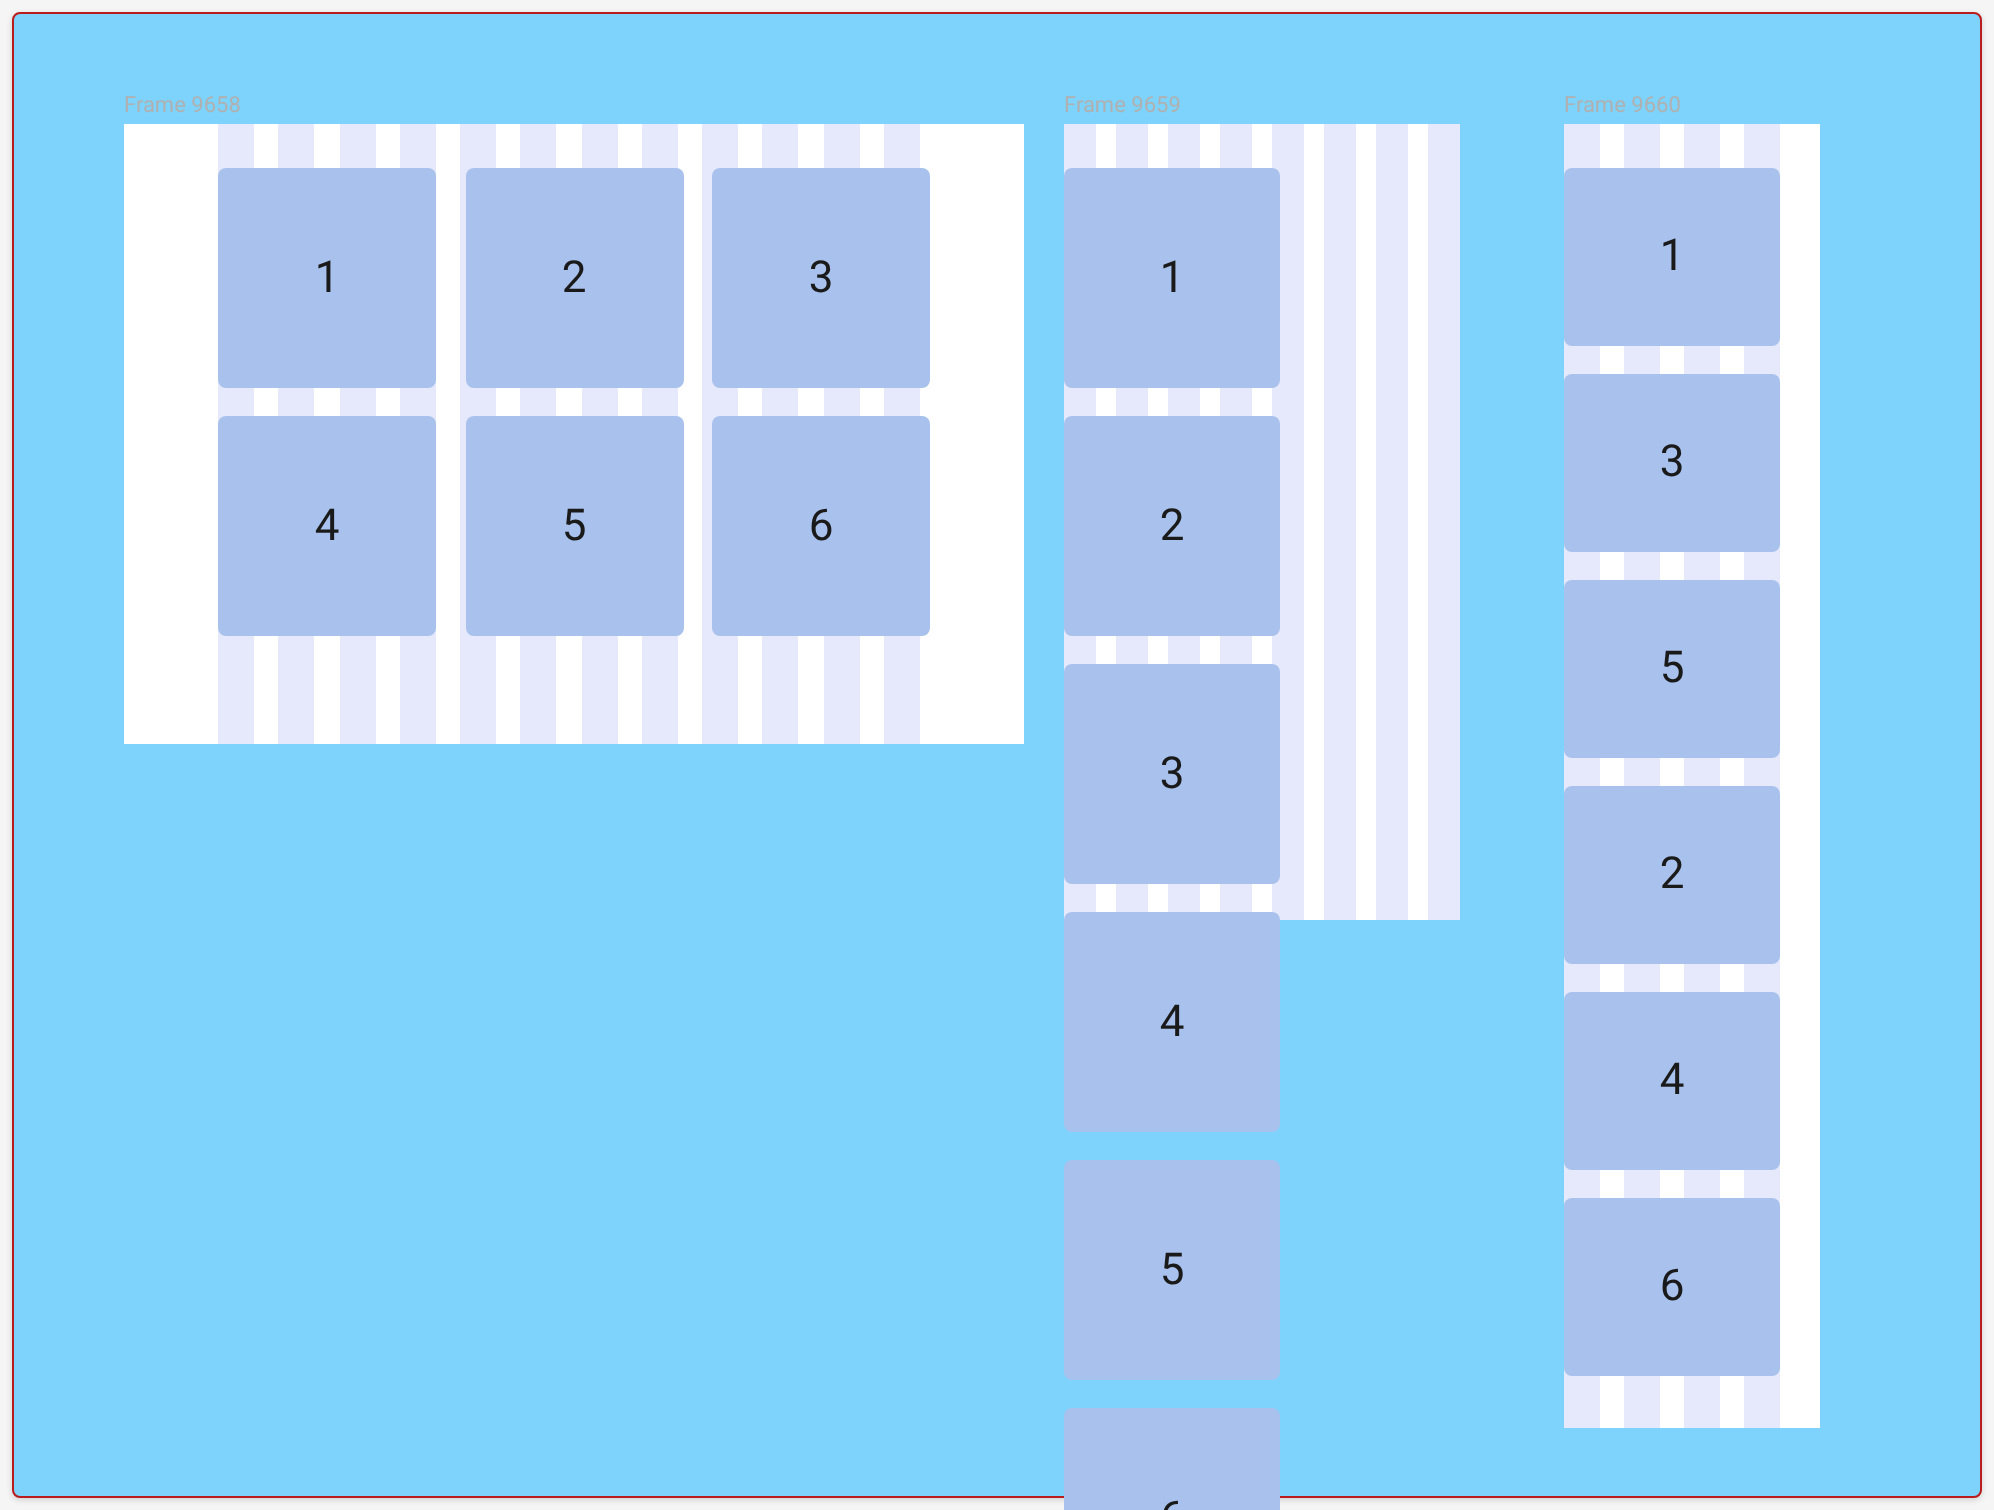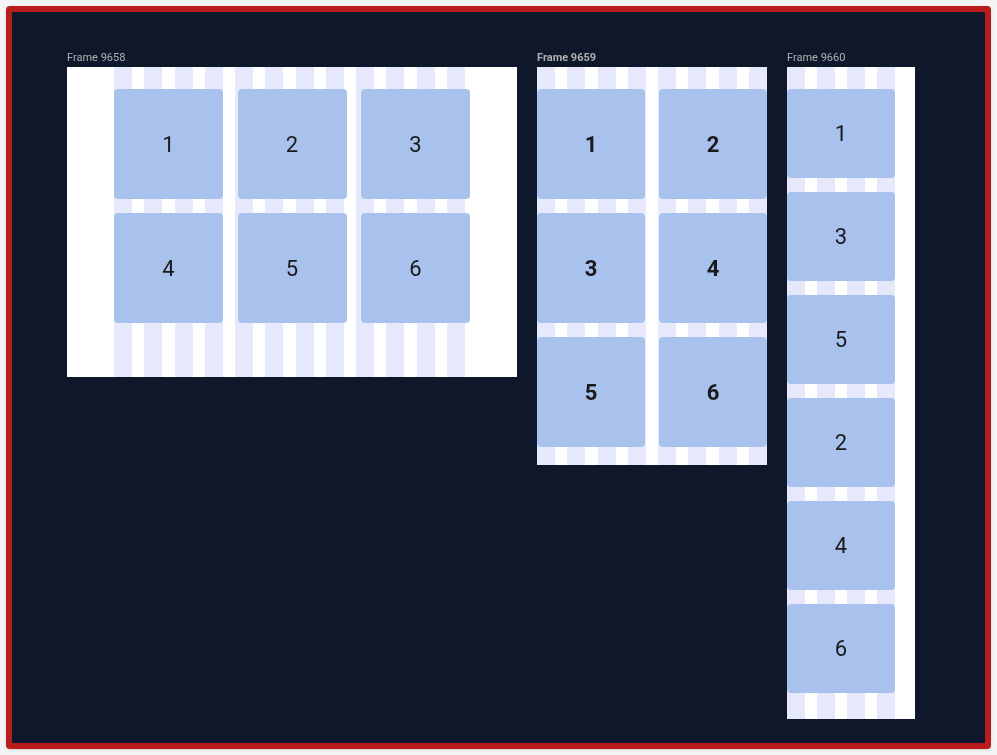--- a/index.html
+++ b/index.html
@@ -7,23 +7,23 @@
       font-family: -apple-system, BlinkMacSystemFont, "Segoe UI", Roboto, sans-serif;
       background: #f5f5f5;
       width: 997px;
       height: 755px;
       overflow: hidden;
       position: relative;
     }
     .canvas {
       position: absolute;
       inset: 6px;
-      border: 6px solid #b91c1c;
+      border: 1px solid #b91c1c;
       border-radius: 4px;
-      background: #0f172a;
+      background: #7dd3fc;
       box-shadow: 0 1px 3px rgba(0,0,0,0.15);
     }
     .frame {
       position: absolute;
       background: #ffffff;
     }
     .frame-label {
       position: absolute;
       top: -16px;
       left: 0;
@@ -61,21 +61,21 @@
     
     .frame1 { top: 55px; left: 55px; width: 450px; height: 310px; }
     .frame1 .grid-overlay { left: 47px; right: 47px; }
     .frame1 .grid-overlay .col { width: 18px; }
     .frame1 .grid-overlay .gut { width: 12.25px; }
     .frame1 .cards { top: 22px; left: 47px; right: 47px; }
     .frame1 .card { width: 109px; height: 110px; margin-right: 14.5px; margin-bottom: 14px; }
     .frame1 .card:nth-child(3n) { margin-right: 0; }
 
     
-    .frame2 { top: 55px; left: 525px; width: 230px; height: 398px; font-weight: bold; }
+    .frame2 { top: 55px; left: 525px; width: 198px; height: 398px; }
     .frame2 .grid-overlay { left: 0; right: 0; }
     .frame2 .grid-overlay .col { width: 18px; }
     .frame2 .grid-overlay .gut { width: 12.28px; }
     .frame2 .cards { top: 22px; left: 0; right: 0; }
     .frame2 .card { width: 108px; height: 110px; margin-right: 14px; margin-bottom: 14px; }
     .frame2 .card:nth-child(2n) { margin-right: 0; }
 
     
     .frame3 { top: 55px; left: 775px; width: 128px; height: 652px; }
     .frame3 .grid-overlay { left: 0; right: 0; }

